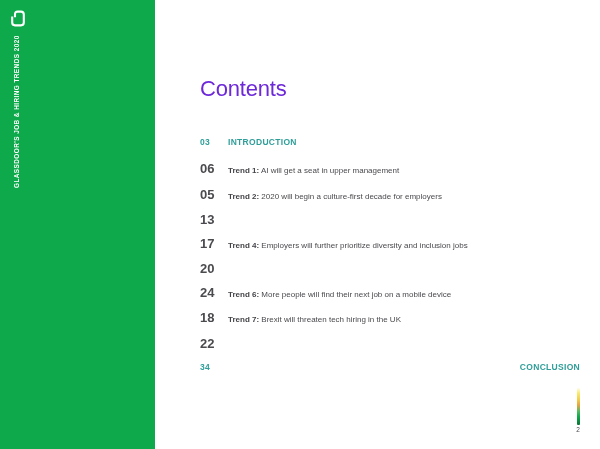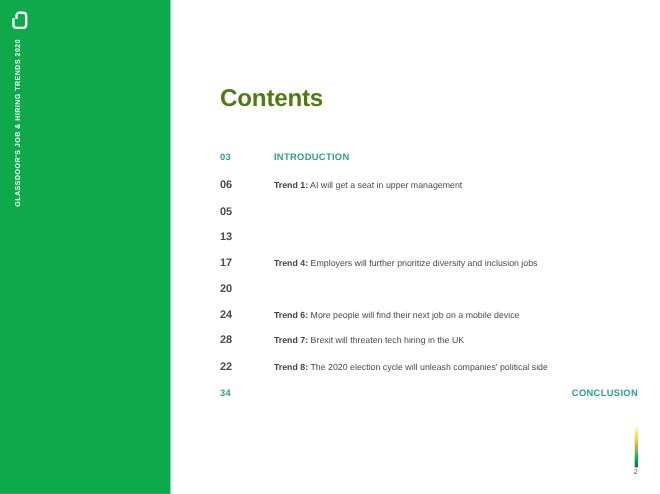--- a/index.html
+++ b/index.html
@@ -41,36 +41,35 @@
   }
 
   
   .content {
     position: absolute;
     left: 200px; top: 76px;
     width: 380px;
   }
   .title {
     font-size: 22px;
-    font-weight: 700;
-    color: #4d7c0f;
+    font-weight: 400;
+    color: #6d28d9;
     letter-spacing: -0.2px;
     margin-bottom: 35px;
   }
   .toc { width: 380px; }
   .toc-row {
     display: flex;
     align-items: baseline;
     line-height: 11px;
     margin-bottom: 12.5px;
-    gap: 21px;
   }
   .toc-row .num {
     flex: 0 0 28px;
-    font-size: 10px;
+    font-size: 13px;
     font-weight: 700;
     color: #4a4a4f;
   }
   .toc-row .label {
     font-size: 8px;
     color: #4a4a4f;
   }
   .toc-row .label b { font-weight: 700; color: #444449; }
   .toc-row.section { margin-bottom: 15px; }
   .toc-row.section .num,
@@ -124,20 +123,21 @@
         <span class="label">INTRODUCTION</span>
       </div>
 
       <div class="toc-row">
         <span class="num">06</span>
         <span class="label"><b>Trend 1:</b><span> AI will get a seat in upper management</span></span>
       </div>
 
       <div class="toc-row">
         <span class="num">05</span>
+        <span class="label"><b>Trend 2:</b><span> 2020 will begin a culture-first decade for employers</span></span>
       </div>
 
       <div class="toc-row">
         <span class="num">13</span>
       </div>
 
       <div class="toc-row">
         <span class="num">17</span>
         <span class="label"><b>Trend 4:</b><span> Employers will further prioritize diversity and inclusion jobs</span></span>
       </div>
@@ -145,27 +145,26 @@
       <div class="toc-row">
         <span class="num">20</span>
       </div>
 
       <div class="toc-row">
         <span class="num">24</span>
         <span class="label"><b>Trend 6:</b><span> More people will find their next job on a mobile device</span></span>
       </div>
 
       <div class="toc-row">
-        <span class="num">28</span>
+        <span class="num">18</span>
         <span class="label"><b>Trend 7:</b><span> Brexit will threaten tech hiring in the UK</span></span>
       </div>
 
       <div class="toc-row last-trend">
         <span class="num">22</span>
-        <span class="label"><b>Trend 8:</b><span> The 2020 election cycle will unleash companies' political side</span></span>
       </div>
 
       <div class="toc-row section conclusion">
         <span class="num">34</span>
         <span class="label">CONCLUSION</span>
       </div>
 
     </div>
   </div>
 

